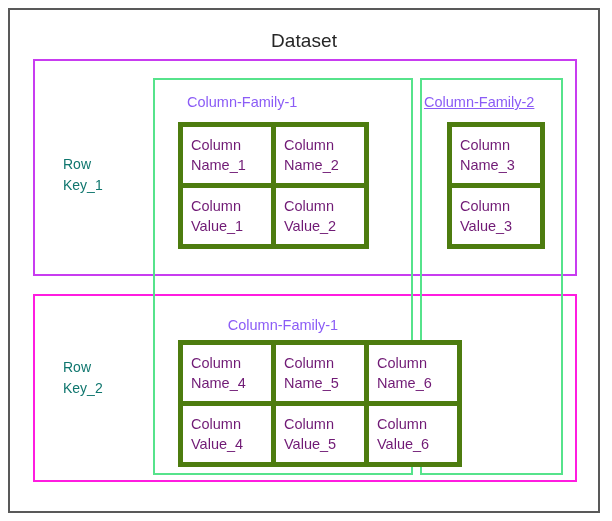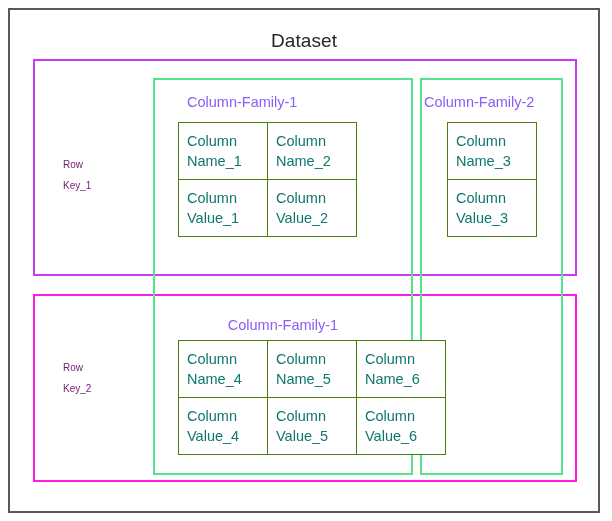--- a/index.html
+++ b/index.html
@@ -85,48 +85,48 @@
   }
 
   
   .cf-label {
     position: absolute;
     font-size: 14.5px;
     color: #8b5cf6;
     white-space: nowrap;
   }
   .cf-label-1 { left: 187px; top: 94px; }
-  .cf-label-2 { left: 424px; top: 94px; }
+  .cf-label-2 { left: 424px; top: 94px; text-decoration: underline; }
   .cf-label-3 {
     left: 153px;
     top: 317px;
     width: 260px;
     text-align: center;
   }
 
   .rowkey-label {
     position: absolute;
-    font-size: 10px;
-    color: #701a75;
+    font-size: 14px;
+    color: #0f766e;
     line-height: 21px;
     white-space: pre-line;
   }
   .rowkey-1 { left: 63px; top: 154px; }
   .rowkey-2 { left: 63px; top: 357px; }
 
   
   .cell-table {
     position: absolute;
     border-collapse: collapse;
     table-layout: fixed;
   }
   .cell-table td {
-    border: 1px solid #4d7c0f;
+    border: 5px solid #4d7c0f;
     font-size: 14.5px;
-    color: #0f766e;
+    color: #701a75;
     text-align: left;
     vertical-align: middle;
     line-height: 20px;
     padding: 5px 12px 5px 8px;
     white-space: pre-line;
     background: #ffffff;
   }
 
   .table-cf1-row1 { left: 178px; top: 122px; }
   .table-cf1-row1 td { width: 68px; height: 46px; }

